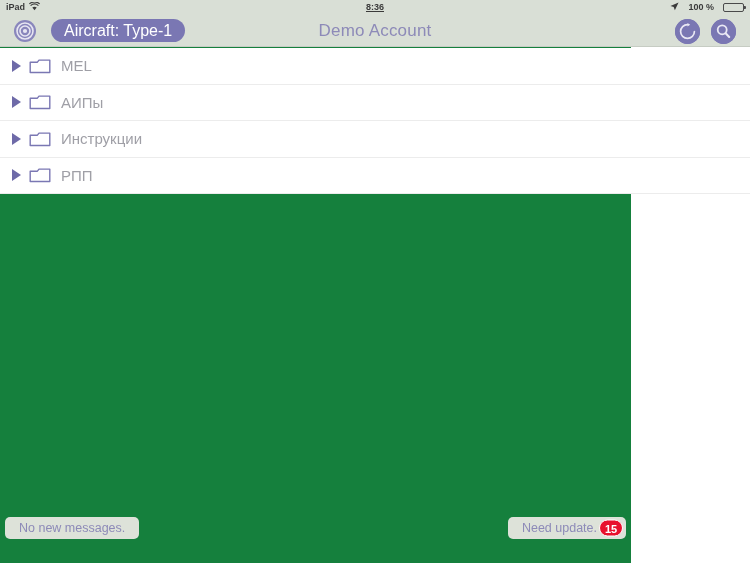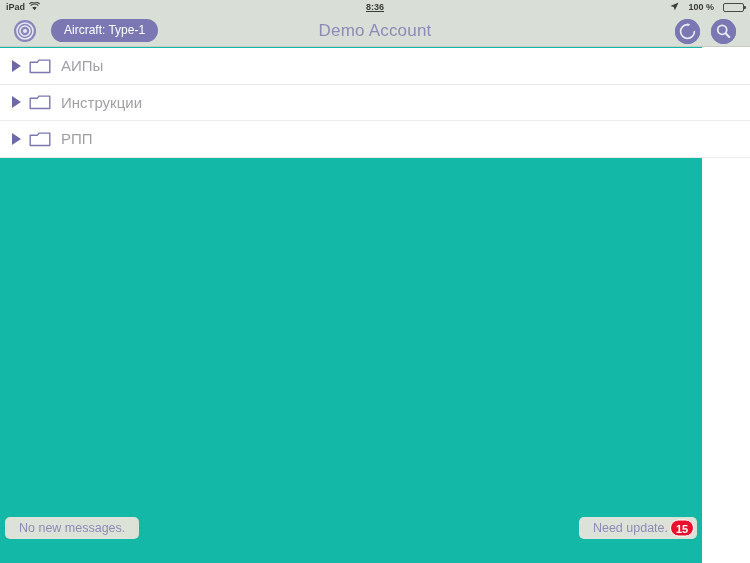--- a/index.html
+++ b/index.html
@@ -7,23 +7,23 @@
     width: 750px;
     height: 563px;
     overflow: hidden;
     background: #ffffff;
     font-family: "Liberation Sans", sans-serif;
     -webkit-font-smoothing: antialiased;
   }
 
   .screen {
     position: relative;
-    width: 702px;
+    width: 631px;
     height: 563px;
-    background: #14b8a6;
+    background: #15803d;
   }
 
   
   .statusbar {
     position: absolute;
     top: 0; left: 0;
     width: 750px;
     height: 14px;
     background: #d9dfd6;
     display: flex;
@@ -97,21 +97,21 @@
     width: 24px; height: 24px;
     cursor: pointer;
   }
   .pill-btn {
     position: absolute;
     top: 5px;
     height: 23px;
     background: #7a77b3;
     border-radius: 11.5px;
     color: #ffffff;
-    font-size: 12px;
+    font-size: 16px;
     line-height: 23px;
     padding: 0 13px;
     white-space: nowrap;
     cursor: pointer;
   }
   .pill-aircraft { left: 51px; }
   .pill-tail { left: 157px; }
 
   .round-btn {
     position: absolute;
@@ -258,55 +258,66 @@
       <svg width="25" height="25" viewBox="0 0 25 25">
         <circle cx="12.5" cy="12.5" r="12.5" fill="#7a77b3"></circle>
         <circle cx="11.2" cy="10.8" r="4.5" fill="none" stroke="#e9e8f4" stroke-width="1.8"></circle>
         <line x1="14.6" y1="14.3" x2="18.2" y2="18.0" stroke="#e9e8f4" stroke-width="2.1" stroke-linecap="round"></line>
       </svg>
     </div>
   </div>
 
   <div class="list">
 
-
     <div class="row">
       <span class="disclosure">
           <span class="tri"></span>
         </span>
       <span class="folder-icon">
         <svg width="22" height="18" viewBox="0 0 22 18">
           <path d="M1.2 5.2 h7.2 l1.6 -2.1 h10.8 v12.4 h-19.6 z" fill="none" stroke="#7a77b3" stroke-width="1.4" stroke-linejoin="round"></path>
         </svg>
       </span>
-      <span class="row-label">АИПы</span>
+      <span class="row-label">MEL</span>
     </div>
 
     <div class="row">
       <span class="disclosure">
           <span class="tri"></span>
         </span>
       <span class="folder-icon">
         <svg width="22" height="18" viewBox="0 0 22 18">
           <path d="M1.2 5.2 h7.2 l1.6 -2.1 h10.8 v12.4 h-19.6 z" fill="none" stroke="#7a77b3" stroke-width="1.4" stroke-linejoin="round"></path>
         </svg>
       </span>
-      <span class="row-label">Инструкции</span>
-    </div>
-
+      <span class="row-label">АИПы</span>
+    </div>
 
     <div class="row">
       <span class="disclosure">
           <span class="tri"></span>
         </span>
       <span class="folder-icon">
         <svg width="22" height="18" viewBox="0 0 22 18">
           <path d="M1.2 5.2 h7.2 l1.6 -2.1 h10.8 v12.4 h-19.6 z" fill="none" stroke="#7a77b3" stroke-width="1.4" stroke-linejoin="round"></path>
         </svg>
       </span>
+      <span class="row-label">Инструкции</span>
+    </div>
+
+
+    <div class="row">
+      <span class="disclosure">
+          <span class="tri"></span>
+        </span>
+      <span class="folder-icon">
+        <svg width="22" height="18" viewBox="0 0 22 18">
+          <path d="M1.2 5.2 h7.2 l1.6 -2.1 h10.8 v12.4 h-19.6 z" fill="none" stroke="#7a77b3" stroke-width="1.4" stroke-linejoin="round"></path>
+        </svg>
+      </span>
       <span class="row-label">РПП</span>
     </div>
 
   </div>
 
   <div class="footer-pill footer-left">
     <span>No new messages.</span>
   </div>
 
   <div class="footer-pill footer-right">

